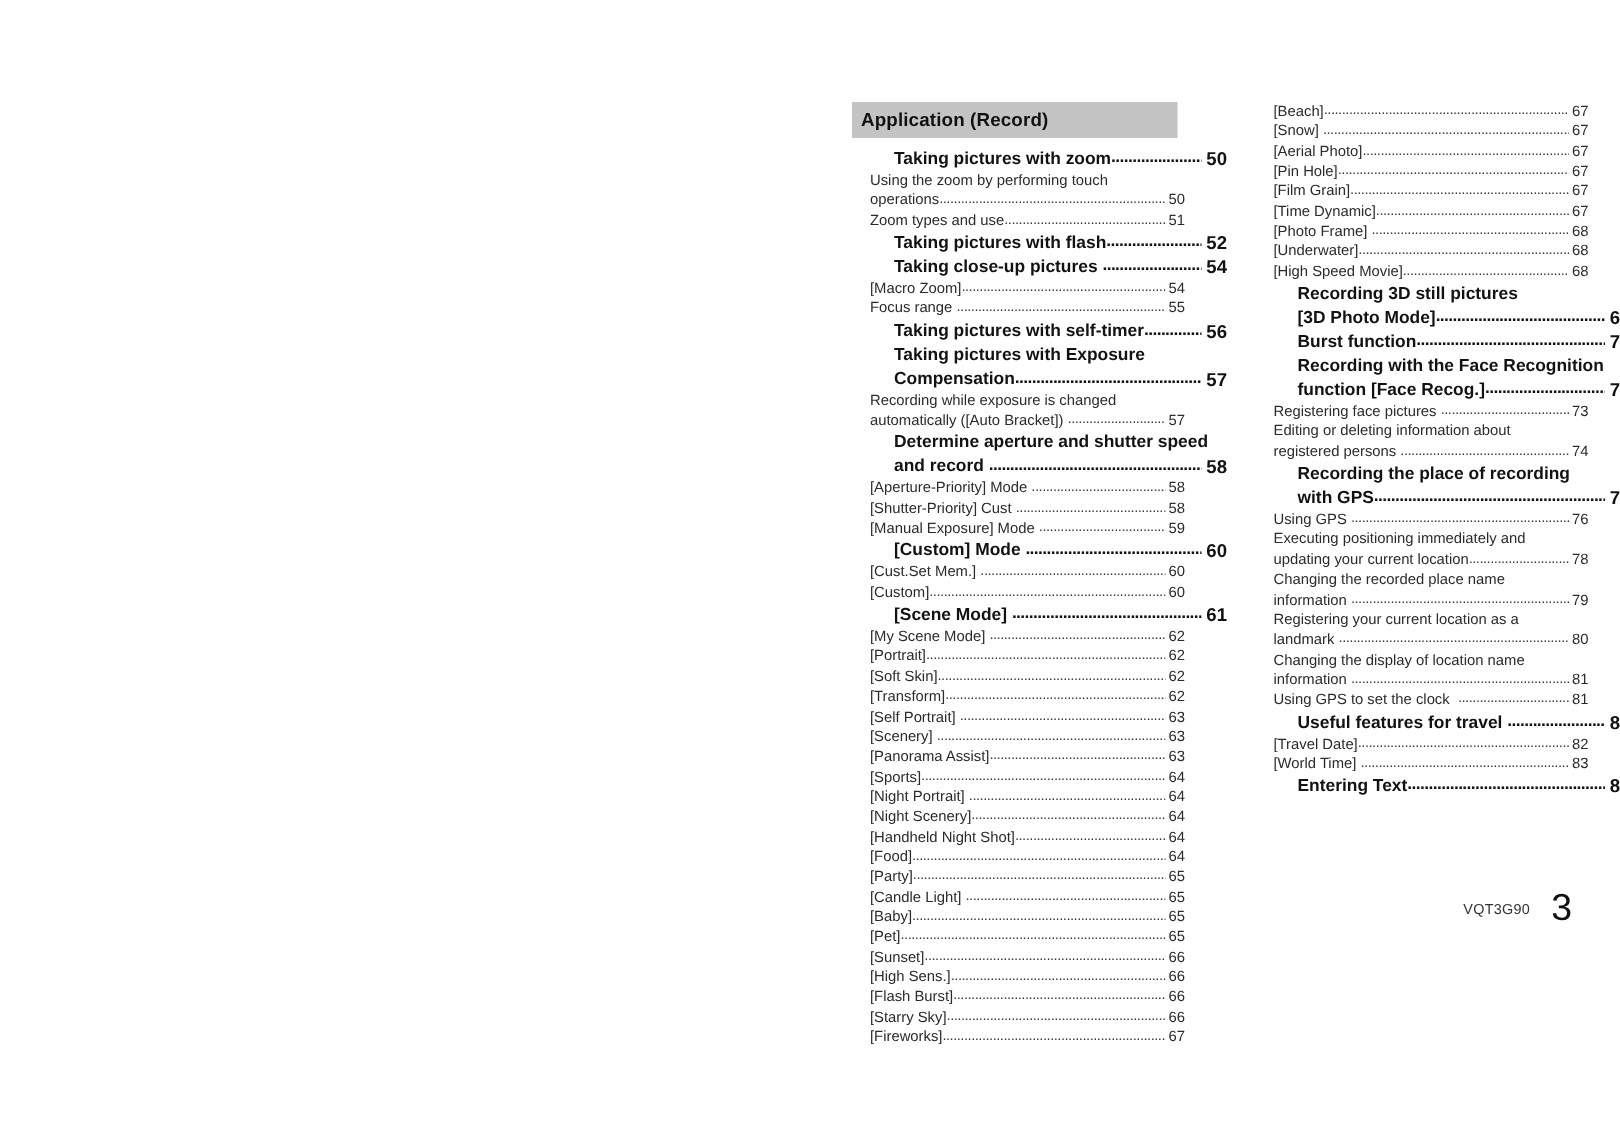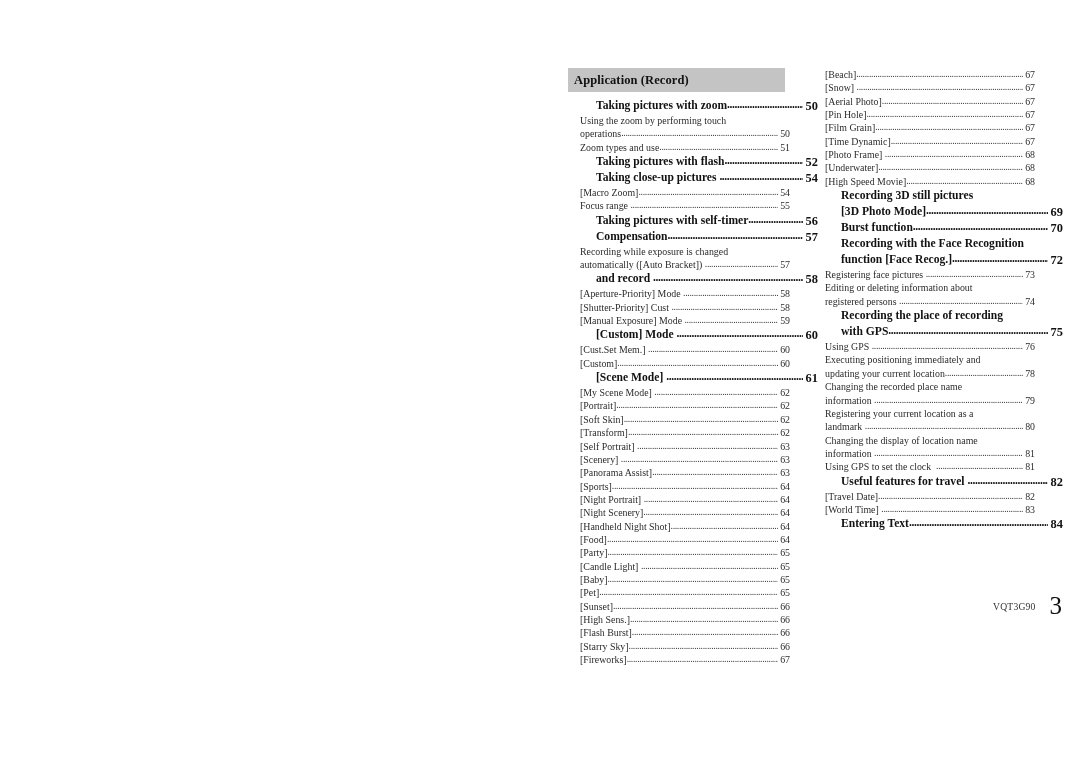--- a/index.html
+++ b/index.html
@@ -15,30 +15,29 @@
     position: relative;
     overflow: hidden;
   }
 
   .page {
     position: absolute;
     left: 0;
     top: 0;
     width: 1080px;
     height: 624px;
-    font-family: Liberation Serif, serif;
   }
 
   
   .col {
     position: absolute;
     top: 68px;
   }
   .col-left  { left: 568px; width: 222px; }
-  .col-right { left: 813px; width: 222px; }
+  .col-right { left: 837px; width: 222px; }
 
   
   .section-banner {
     background: #c4c4c4;
     height: 24px;
     width: 217px;
     margin-bottom: 6px;
     display: flex;
     align-items: center;
     padding-left: 6px;
@@ -107,21 +106,21 @@
     letter-spacing: -0.35px;
     color: #3a3a3a;
     position: relative;
     top: -1px;
   }
   .lvl2 .pageno { font-size: 9.9px; padding-left: 2px; }
 
   
   .footer {
     position: absolute;
-    right: 18px;
+    right: 32px;
     bottom: 10px;
     display: flex;
     align-items: baseline;
   }
   .footer .doc-code {
     font-size: 9.6px;
     color: #333;
     letter-spacing: .2px;
   }
   .footer .page-number {
@@ -179,32 +178,38 @@
         <div class="toc-entry lvl2">
           <span class="label">Focus range </span>
           <span class="leader">..........................................................................................</span>
           <span class="pageno">55</span>
         </div>
         <div class="toc-entry lvl1">
           <span class="label">Taking pictures with self-timer</span>
           <span class="leader">..........................................................................................</span>
           <span class="pageno">56</span>
         </div>
+        <div class="toc-entry lvl1 noleader">
+          <span class="label">Taking pictures with Exposure</span>
+        </div>
         <div class="toc-entry lvl1">
           <span class="label">Compensation</span>
           <span class="leader">..........................................................................................</span>
           <span class="pageno">57</span>
         </div>
         <div class="toc-entry lvl2 noleader">
           <span class="label">Recording while exposure is changed</span>
         </div>
         <div class="toc-entry lvl2">
           <span class="label">automatically ([Auto Bracket]) </span>
           <span class="leader">..........................................................................................</span>
           <span class="pageno">57</span>
+        </div>
+        <div class="toc-entry lvl1 noleader">
+          <span class="label">Determine aperture and shutter speed</span>
         </div>
         <div class="toc-entry lvl1">
           <span class="label">and record </span>
           <span class="leader">..........................................................................................</span>
           <span class="pageno">58</span>
         </div>
         <div class="toc-entry lvl2">
           <span class="label">[Aperture-Priority] Mode </span>
           <span class="leader">..........................................................................................</span>
           <span class="pageno">58</span>

